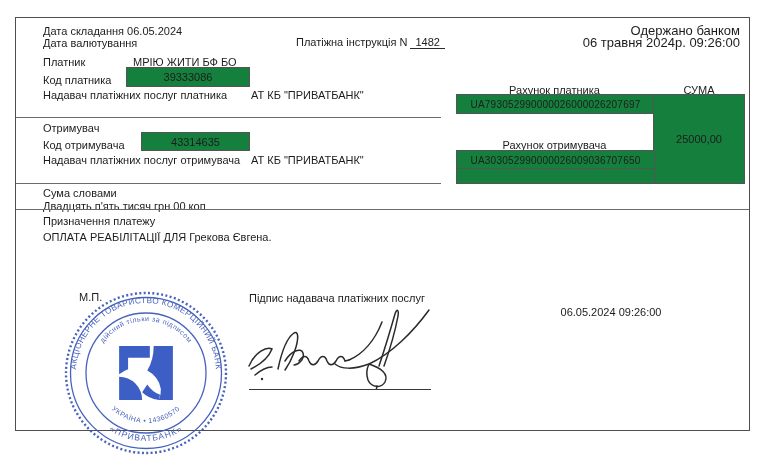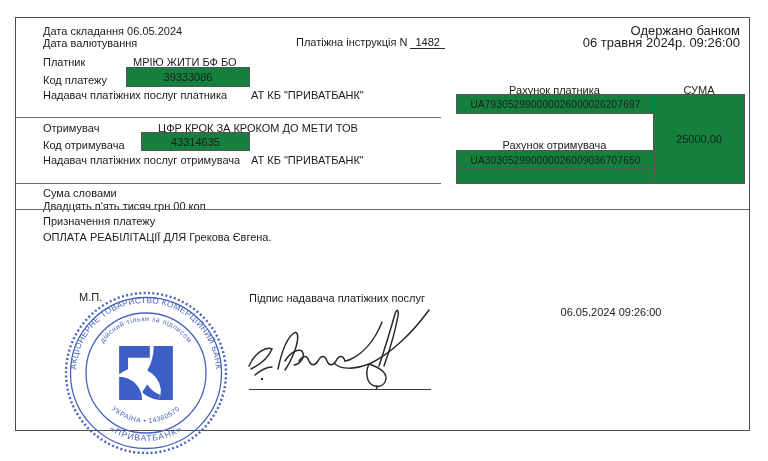--- a/index.html
+++ b/index.html
@@ -33,21 +33,21 @@
   </div>
 
   <div class="abs right-block" style="right:9px;top:7px;">
     <div>Одержано банком</div>
     <div>06 травня 2024р. 09:26:00</div>
   </div>
 
   <div class="abs lbl" style="left:27px;top:38px;">Платник</div>
   <div class="abs val" style="left:117px;top:38px;">МРІЮ ЖИТИ БФ БО</div>
 
-  <div class="abs lbl" style="left:27px;top:56px;">Код платежу</div>
+  <div class="abs lbl" style="left:27px;top:56px;">Код платника</div>
   <div class="abs box" style="left:110px;top:49px;width:122px;height:18px;">
     <span class="val">39333086</span>
   </div>
 
   <div class="abs lbl" style="left:27px;top:71px;">Надавач платіжних послуг платника</div>
   <div class="abs val" style="left:235px;top:71px;">АТ КБ "ПРИВАТБАНК"</div>
 
   <div class="abs hdr-center" style="left:440px;top:66px;width:197px;">Рахунок платника</div>
   <div class="abs box" style="left:440px;top:76px;width:197px;height:18px;">
     <span class="acct">UA793052990000026000026207697</span>
@@ -60,21 +60,20 @@
 
   <div class="abs hdr-center" style="left:440px;top:121px;width:197px;">Рахунок отримувача</div>
   <div class="abs box" style="left:440px;top:132px;width:197px;height:18px;">
     <span class="acct">UA303052990000026009036707650</span>
   </div>
   <div class="abs box" style="left:440px;top:150px;width:197px;height:14px;"></div>
 
   <div class="abs hline" style="left:0;top:99px;width:425px;"></div>
 
   <div class="abs lbl" style="left:27px;top:104px;">Отримувач</div>
-  <div class="abs val" style="left:142px;top:104px;">ЦФР КРОК ЗА КРОКОМ ДО МЕТИ ТОВ</div>
 
   <div class="abs lbl" style="left:27px;top:121px;">Код отримувача</div>
   <div class="abs box" style="left:125px;top:114px;width:107px;height:17px;">
     <span class="val">43314635</span>
   </div>
 
   <div class="abs lbl" style="left:27px;top:136px;">Надавач платіжних послуг отримувача</div>
   <div class="abs val" style="left:235px;top:136px;">АТ КБ "ПРИВАТБАНК"</div>
 
   <div class="abs hline" style="left:0;top:165px;width:425px;"></div>

